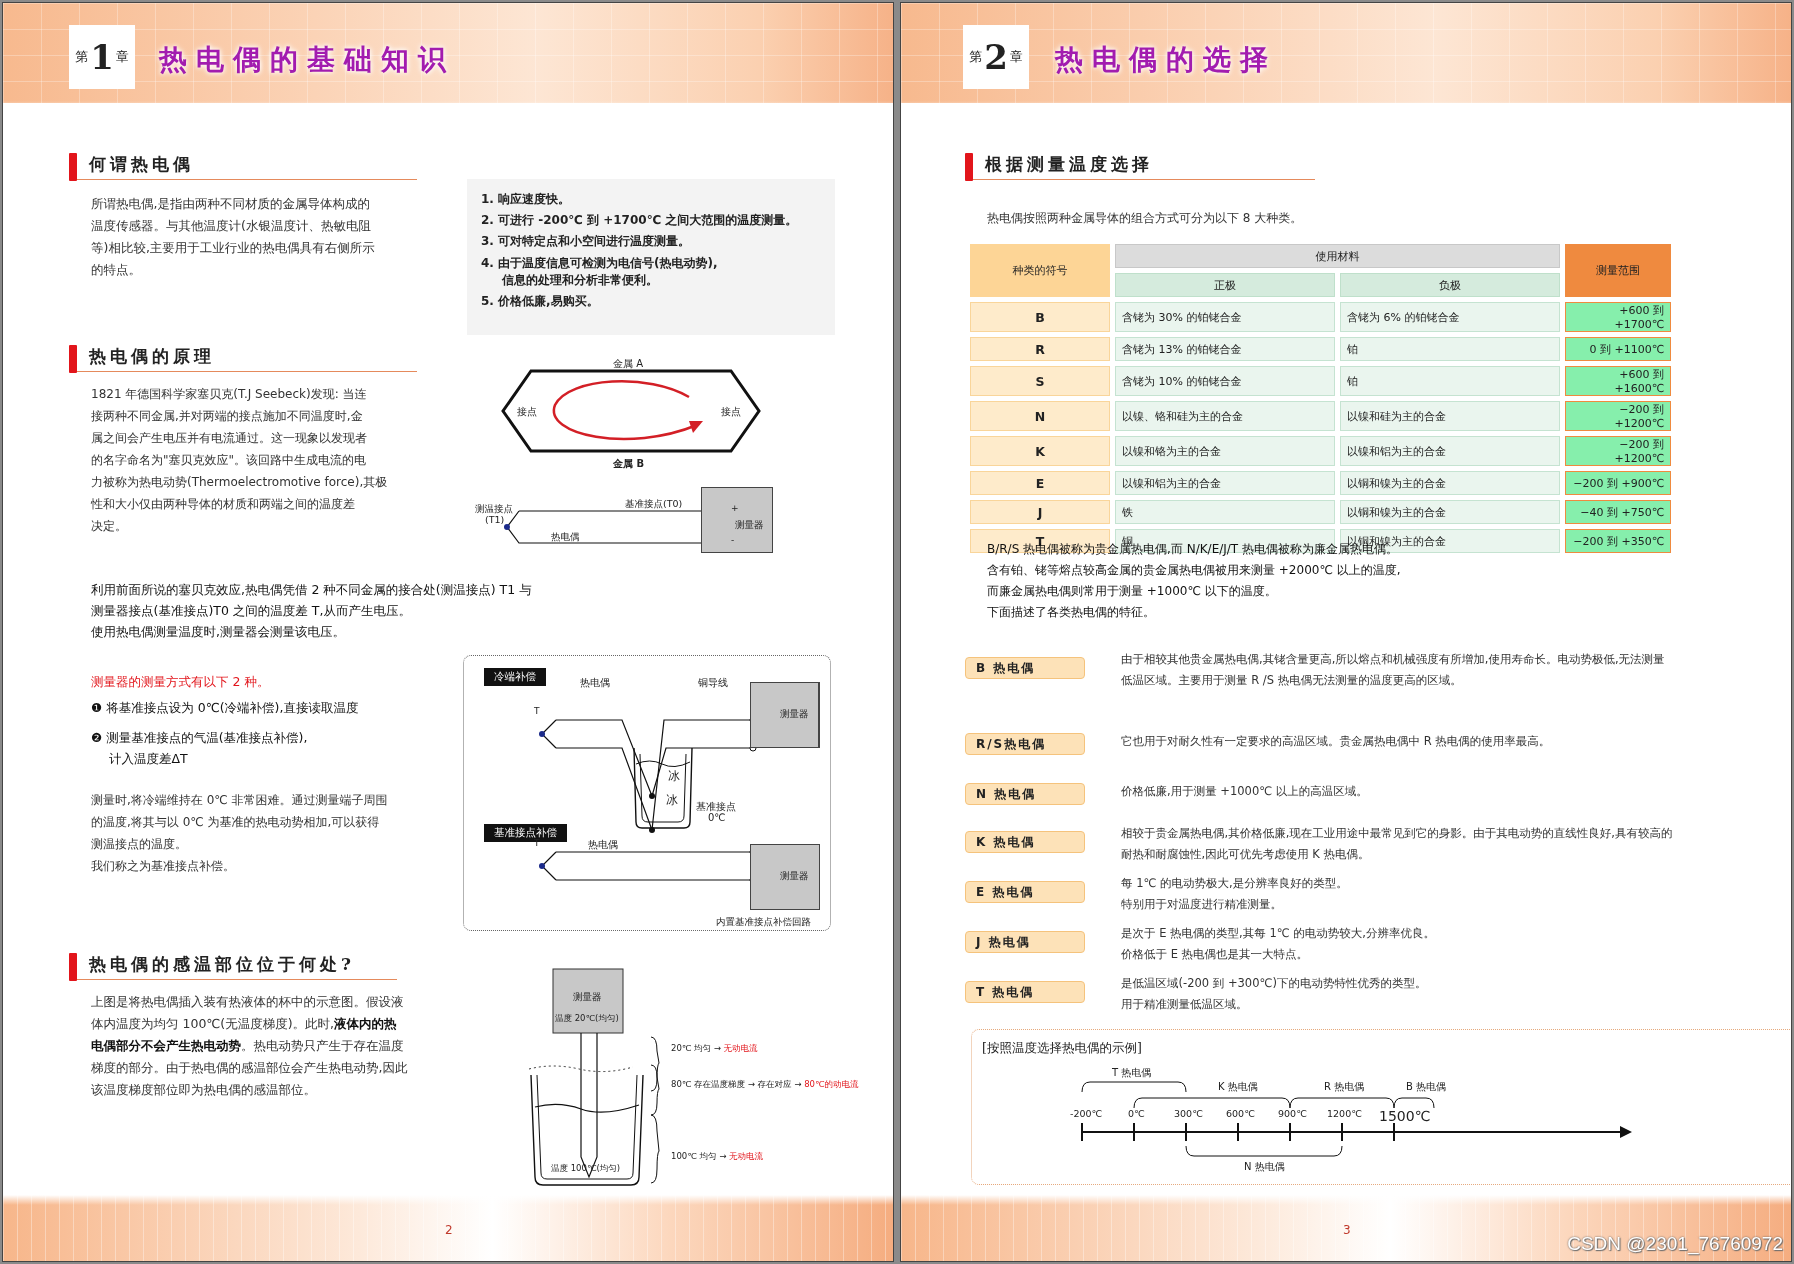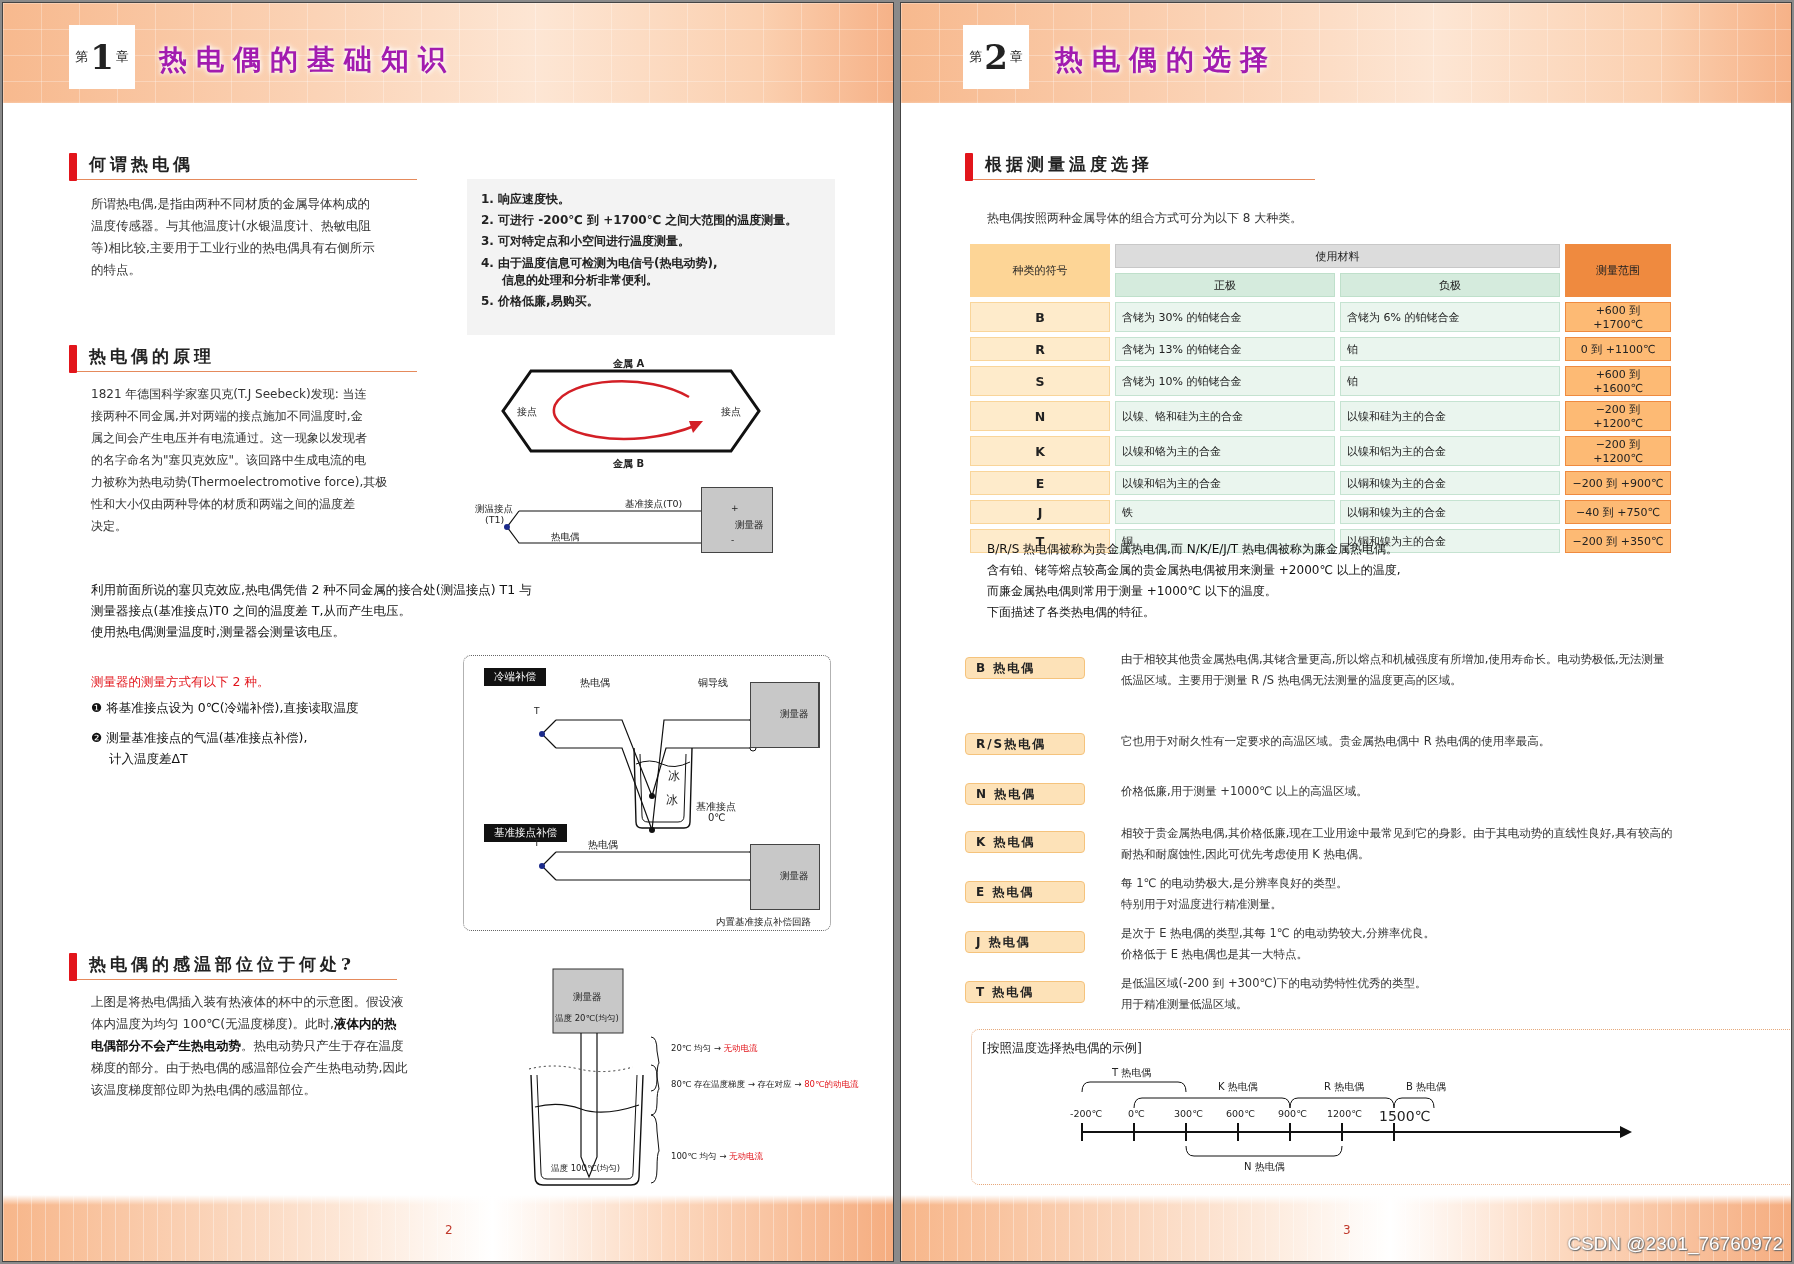--- a/index.html
+++ b/index.html
@@ -35,21 +35,21 @@
 .lbl{position:absolute;font-size:10px;color:#222}
 .meter{position:absolute;background:#c8c8c8;border:1px solid #444}
 table.tc{position:absolute;left:64px;top:236px;border-collapse:separate;border-spacing:5px 5px;font-size:11px}
 table.tc td{height:24px;padding:0 6px}
 .h-sym{background:#fdd596;text-align:center;width:140px}
 .h-mat{background:#dcdcdc;text-align:center;border:1px solid #c8c8c8}
 .h-pole{background:#d5ebdd;text-align:center;border:1px solid #bfe0cb}
 .h-range{background:#ef8a3f;text-align:center;width:106px;color:#222}
 .c-sym{background:#feebcb;text-align:center;font-weight:bold;font-size:12.5px;border:1px solid #f9d59a}
 .c-mat{background:#eaf5ee;border:1px solid #c5e3d1;width:220px}
-.c-range{background:#fdba74;text-align:center;border:1.5px solid #ef8a3f}
+.c-range{background:#86efac;text-align:right;border:1.5px solid #ef8a3f}
 .badge{position:absolute;left:64px;width:120px;height:22px;background:#fde2b8;border:1.5px solid #f5c37c;border-radius:4px;font-size:12px;font-weight:bold;padding:2px 10px;letter-spacing:2px}
 .bdesc{position:absolute;left:220px;font-size:11.5px;line-height:21px;color:#333;width:640px}
 .wm{position:absolute;right:8px;bottom:6px;font-size:19px;color:#fff;text-shadow:0 0 2px #555,1px 1px 1px #777;z-index:3;font-family:"Liberation Sans",sans-serif}
 </style>
 </head>
 <body>
 
 <div class="page" id="p1">
   <div class="band">
       <div class="fade"></div>
@@ -87,21 +87,21 @@
     <div>性和大小仅由两种导体的材质和两端之间的温度差</div>
     <div>决定。</div>
   </div>
 
   <div style="position:absolute;left:496px;top:352px;width:270px;height:116px">
     <svg width="270" height="116">
       <polygon points="32,16 232,16 260,56 232,96 32,96 4,56" fill="none" stroke="#111" stroke-width="3"></polygon>
       <path d="M190,42 C150,18 70,22 56,50 C44,80 130,98 198,70" fill="none" stroke="#d31f26" stroke-width="2.5"></path>
       <polygon points="204,66 194,78 190,66" fill="#d31f26"></polygon>
     </svg>
-    <span class="lbl" style="left:114px;top:2px;font-weight:bold">金属 A</span>
+    <span class="lbl" style="left:114px;top:2px;font-weight:normal">金属 A</span>
     <span class="lbl" style="left:114px;top:102px;font-weight:bold">金属 B</span>
     <span class="lbl" style="left:18px;top:50px">接点</span>
     <span class="lbl" style="left:222px;top:50px">接点</span>
   </div>
 
   <div style="position:absolute;left:476px;top:490px;width:300px;height:72px">
     <svg width="300" height="72" style="position:absolute;left:0;top:0">
       <polyline points="40,18 240,18" fill="none" stroke="#111" stroke-width="1.2"></polyline>
       <polyline points="40,18 28,34 40,50 240,50" fill="none" stroke="#111" stroke-width="1.2"></polyline>
       <circle cx="28" cy="34" r="3" fill="#1b2a8a"></circle>
@@ -126,20 +126,26 @@
 
   <div class="txt red" style="left:88px;top:668px;font-size:12.5px">测量器的测量方式有以下 2 种。</div>
   <div class="txtb" style="left:88px;top:694px">
     <span>❶</span>
     <span>将基准接点设为 0℃(冷端补偿),直接读取温度</span>
   </div>
   <div class="txtb" style="left:88px;top:724px">
     <span>❷</span>
     <span>测量基准接点的气温(基准接点补偿),</span>
     <div style="padding-left:18px">计入温度差ΔT</div>
+  </div>
+  <div class="txt" style="left:88px;top:786px;width:340px;font-size:12px">
+    <div>测量时,将冷端维持在 0℃ 非常困难。通过测量端子周围</div>
+    <div>的温度,将其与以 0℃ 为基准的热电动势相加,可以获得</div>
+    <div>测温接点的温度。</div>
+    <div>我们称之为基准接点补偿。</div>
   </div>
 
   <div class="dbox" style="left:460px;top:652px;width:368px;height:276px">
     <svg width="368" height="276" style="position:absolute;left:0;top:0">
 
       <polyline points="92,64 78,78 92,92" fill="none" stroke="#111" stroke-width="1.2"></polyline>
       <polyline points="92,64 158,64 188,140" fill="none" stroke="#111" stroke-width="1.2"></polyline>
       <polyline points="92,92 158,92 188,174" fill="none" stroke="#111" stroke-width="1.2"></polyline>
       <polyline points="188,140 202,92 288,92" fill="none" stroke="#111" stroke-width="1.2"></polyline>
       <polyline points="188,174 200,64 288,64" fill="none" stroke="#111" stroke-width="1.2"></polyline>

